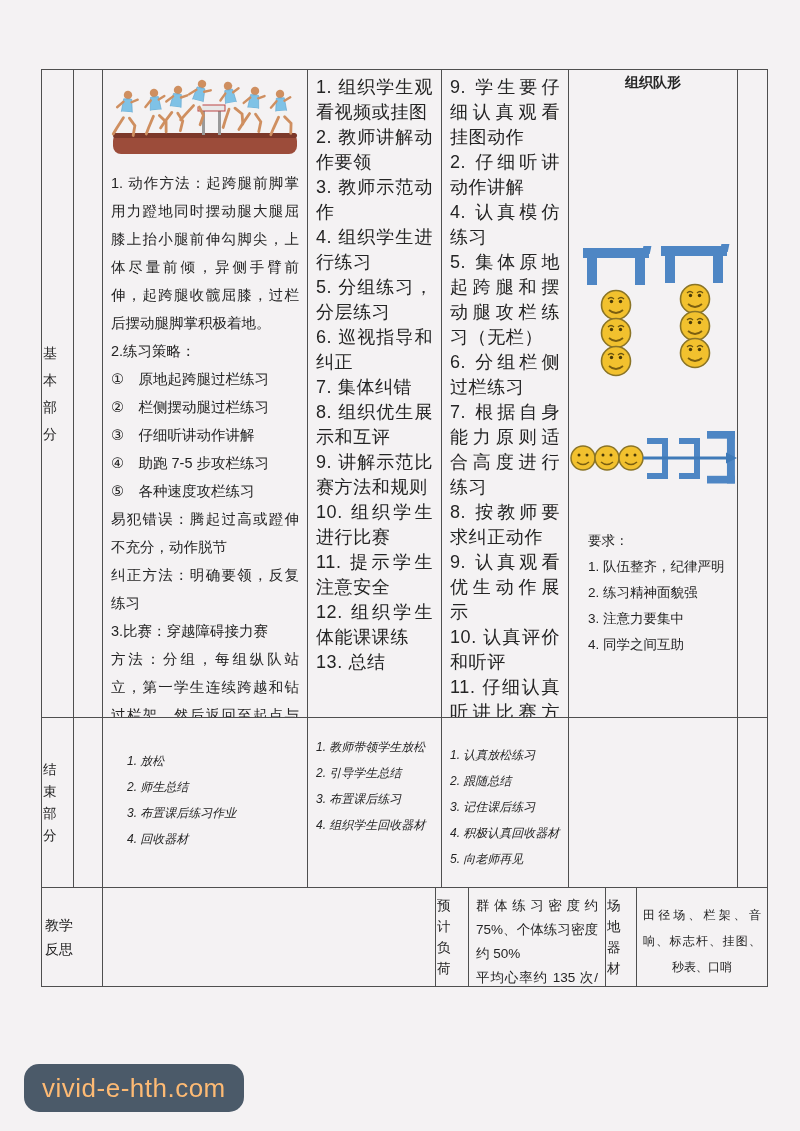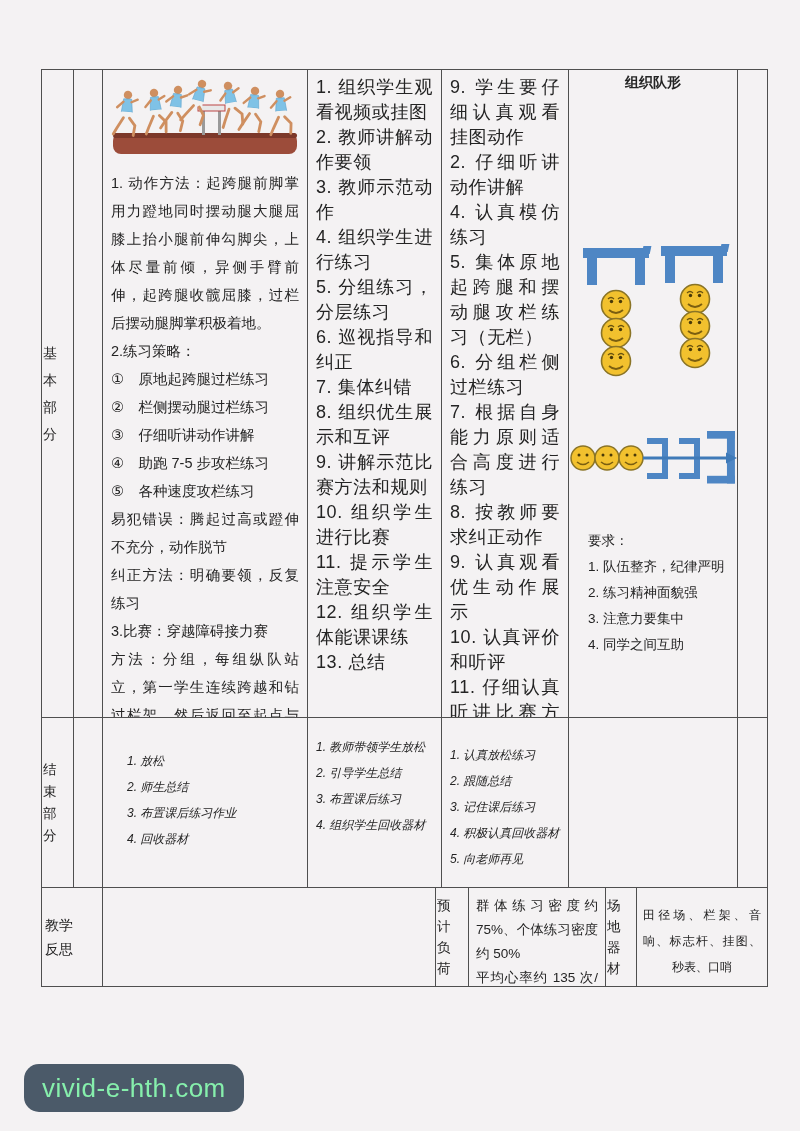--- a/index.html
+++ b/index.html
@@ -69,21 +69,21 @@
   .load-text > div{text-align:justify;}
   .equip-text{
     font-size:12px;line-height:26px;padding:14px 6px;
     text-align:justify;text-align-last:center;
   }
   .watermark{
     position:absolute;left:24px;top:1064px;
     min-width:194px;height:48px;padding:0 18px;
     background:#4b5a69;border-radius:15px;
     display:flex;align-items:center;justify-content:center;
-    color:#86efac;font-size:26px;letter-spacing:0.5px;
+    color:#fdba74;font-size:26px;letter-spacing:0.5px;
   }
 </style>
 </head>
 <body>
 
 <div class="table-wrap">
 
   <div class="trow" style="height:648px">
     <div class="cell labelcell" style="width:32px">
       <div class="vlabel">基本部分</div>

